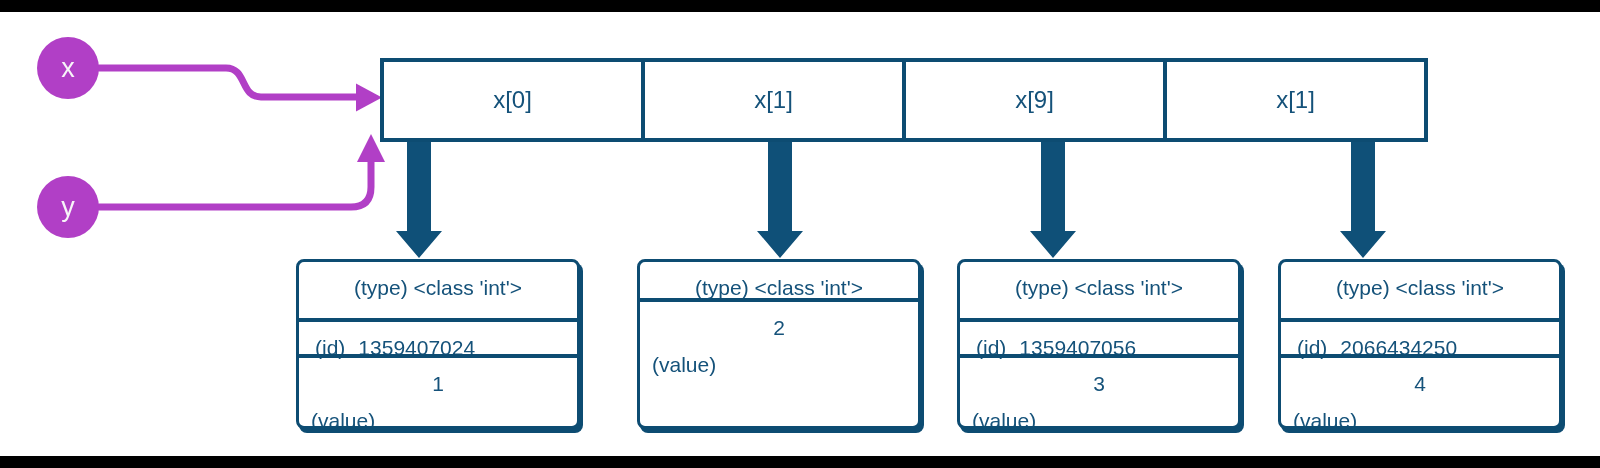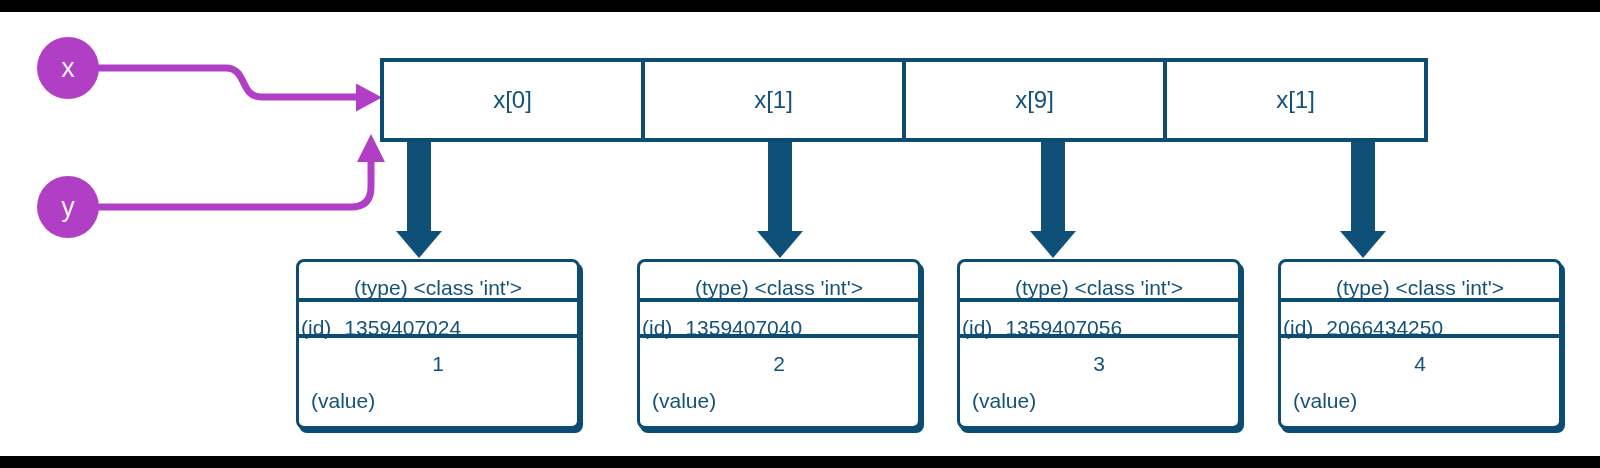--- a/index.html
+++ b/index.html
@@ -66,21 +66,21 @@
   .obj-box.b3{left:957px;}
   .obj-box.b4{left:1278px;}
 
   .obj-row{
     height:36px;line-height:52px;
     position:relative;
     white-space:nowrap;
   }
   .obj-row + .obj-row{border-top:4px solid var(--c-blue-border);}
   .obj-row.type-row{text-align:center;}
-  .obj-row.id-row{padding-left:2px;}
+  .obj-row.id-row{padding-left:16px;margin-top:20px;}
   .obj-row.id-row .row-value{margin-left:13px;}
   .obj-row.value-row .row-label{position:absolute;left:12px;top:0;margin-top:37px;}
   .obj-row.value-row .row-value{display:block;width:100%;text-align:center;}
 </style>
 </head>
 <body>
 
 <div class="stage">
 
   <div class="letterbox top"></div>
@@ -138,23 +138,20 @@
       <span class="row-label">(value)</span>
       <span class="row-value">1</span>
     </div>
   </div>
 
   <div class="obj-box b2">
     <div class="obj-row type-row">
       <span class="row-label">(type)</span>
       <span class="row-value">&lt;class 'int'&gt;</span>
     </div>
-    <div class="obj-row id-row">
-      <span class="row-label">(id)</span><span class="row-value">1359407040</span>
-    </div>
     <div class="obj-row value-row">
       <span class="row-label">(value)</span>
       <span class="row-value">2</span>
     </div>
   </div>
 
   <div class="obj-box b3">
     <div class="obj-row type-row">
       <span class="row-label">(type)</span>
       <span class="row-value">&lt;class 'int'&gt;</span>

